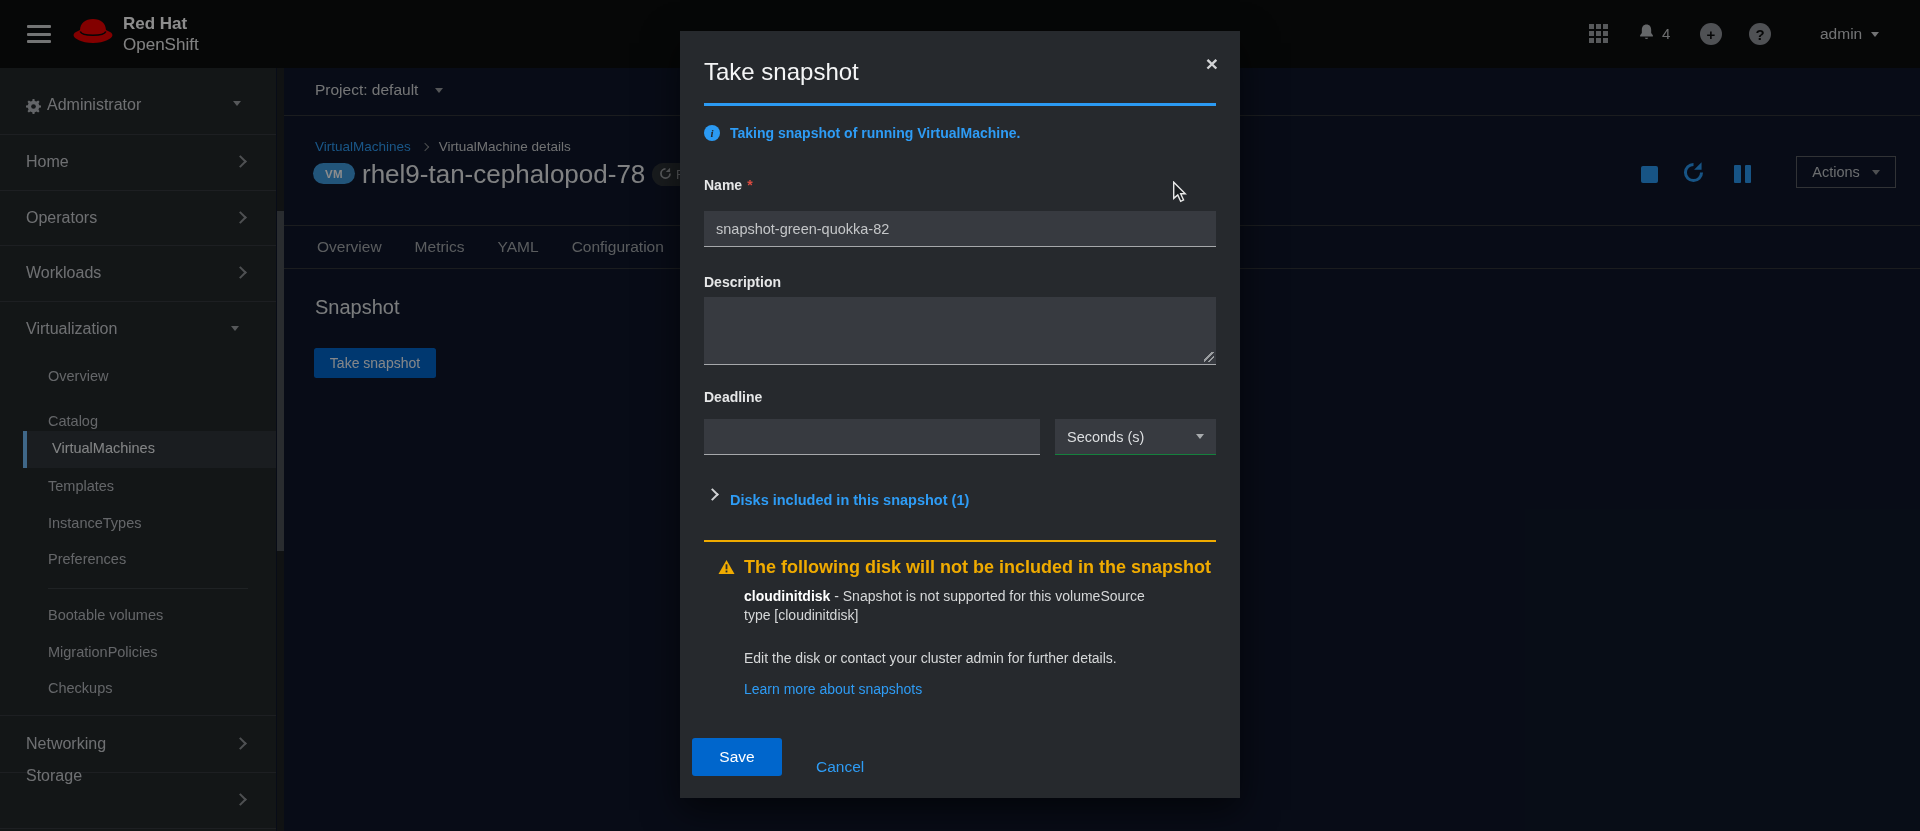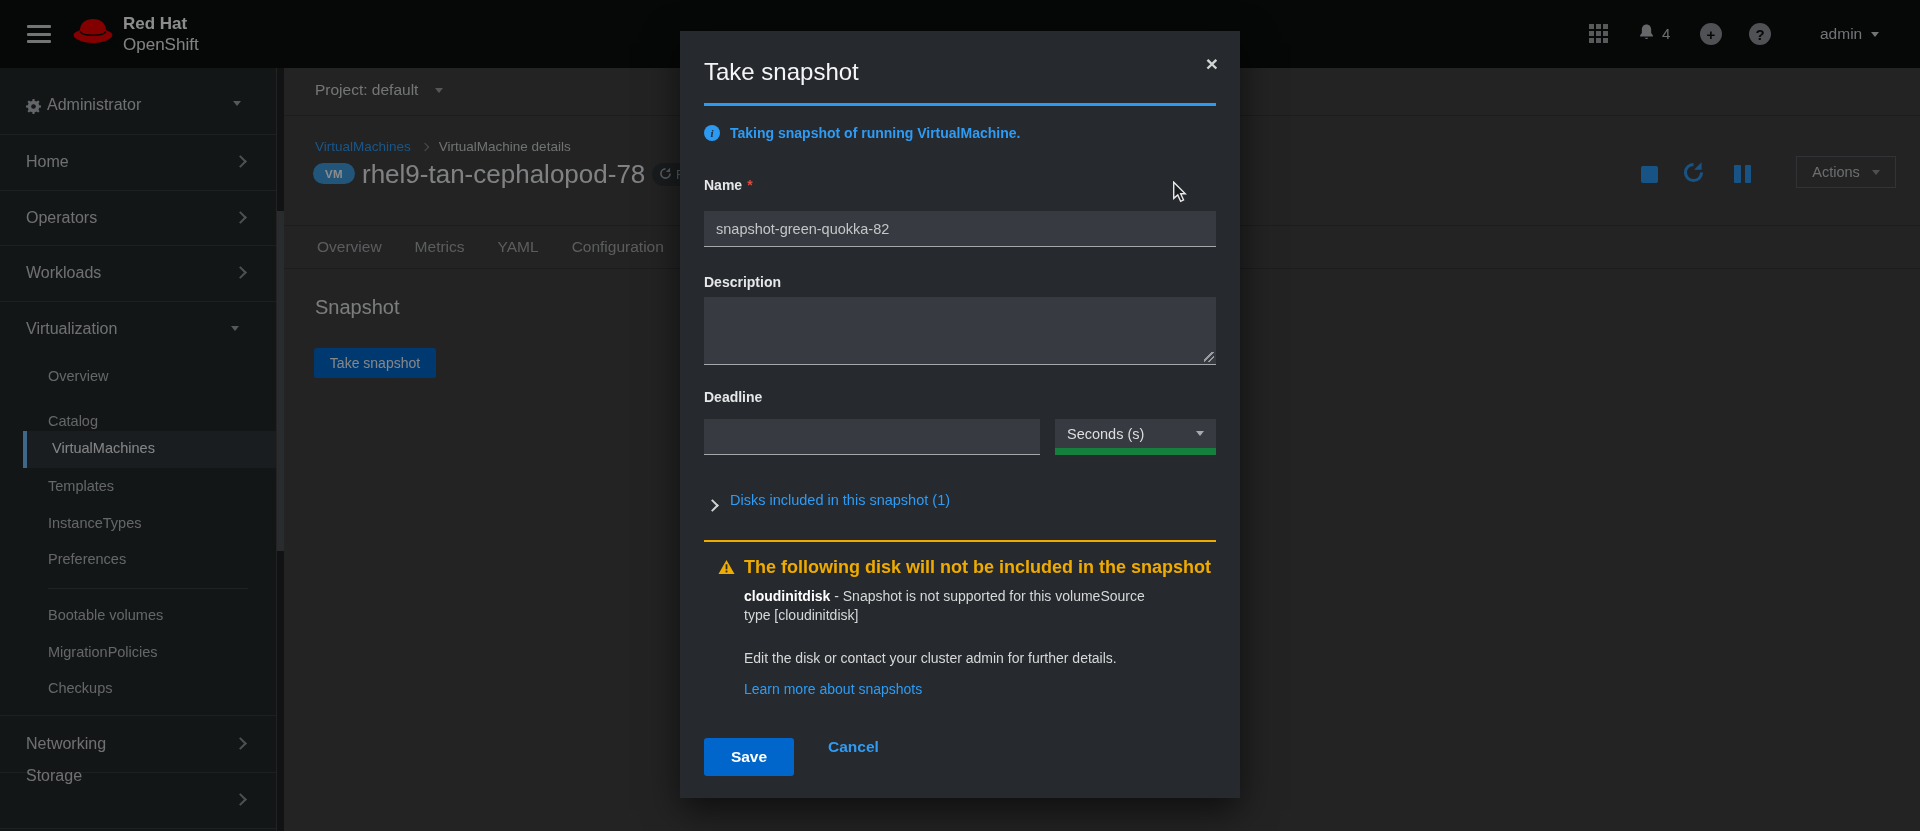--- a/index.html
+++ b/index.html
@@ -1,17 +1,17 @@
 <!DOCTYPE html>
 <html><head>
 <meta charset="utf-8">
 <style>
   html,body{margin:0;padding:0;background:#000;}
   body{width:1920px;height:831px;overflow:hidden;font-family:"Liberation Sans","DejaVu Sans",sans-serif;}
-  #screen{position:relative;width:1920px;height:831px;overflow:hidden;background:#404040;}
+  #screen{position:relative;width:1920px;height:831px;overflow:hidden;background:#0f172a;}
 
   
   .masthead{position:absolute;left:0;top:0;width:1920px;height:68px;background:#0c0d0e;z-index:1;}
   .hamburger{position:absolute;left:27px;top:25px;width:24px;height:18px;display:flex;flex-direction:column;justify-content:space-between;cursor:pointer;}
   .hamburger span{display:block;height:3px;background:#d2d3d4;border-radius:1px;}
   .brand{position:absolute;left:72px;top:13px;display:flex;align-items:center;}
   .brand-text{margin-left:9px;color:#fff;font-size:17px;line-height:21px;}
   .brand-text .l1{font-weight:bold;}
   .brand-text .l2{font-weight:300;color:#eceded;}
   .mast-ic{position:absolute;top:24px;color:#b9bcbf;}
@@ -71,33 +71,33 @@
   .m-label .req{color:#dd4c41;margin-left:5px;}
   .m-input{display:block;margin:17px 24px 0;width:512px;height:36px;box-sizing:border-box;background:#373a40;border:none;border-bottom:1px solid #a6a8ab;color:#c4c6c8;font-size:14.5px;padding:0 12px;font-family:inherit;outline:none;}
   .m-label-2{margin-top:26px;}
   .ta-wrap{position:relative;margin:6px 24px 0;width:512px;height:68px;}
   .m-textarea{width:512px;height:68px;box-sizing:border-box;background:#373a40;border:none;border-bottom:1px solid #a6a8ab;resize:none;outline:none;color:#c4c6c8;font-family:inherit;font-size:14.5px;padding:8px 12px;}
   .ta-grip{position:absolute;right:2px;bottom:3px;width:10px;height:10px;background:
     linear-gradient(315deg,transparent 3px,#9a9da0 3px,#9a9da0 4.5px,transparent 4.5px,transparent 7px,#9a9da0 7px,#9a9da0 8.5px,transparent 8.5px);}
   .m-label-3{margin-top:23px;}
   .dl-row{margin:13px 24px 0;display:flex;}
   .dl-input{width:336px;height:36px;box-sizing:border-box;background:#373a40;border:none;border-bottom:1px solid #a6a8ab;color:#c4c6c8;font-size:14.5px;padding:0 12px;outline:none;font-family:inherit;}
-  .dl-select{margin-left:15px;width:161px;height:36px;box-sizing:border-box;background:#373a40;border-bottom:7px solid #15803d;display:flex;align-items:center;justify-content:space-between;padding:0 12px;color:#dcdee0;font-size:14.5px;cursor:pointer;}
+  .dl-select{margin-left:15px;width:161px;height:36px;box-sizing:border-box;background:#373a40;border-bottom:1px solid #15803d;display:flex;align-items:center;justify-content:space-between;padding:0 12px;color:#dcdee0;font-size:14.5px;cursor:pointer;}
   .dl-select .caret{color:#a8abae;}
-  .disks-row{margin:35px 24px 0;display:flex;align-items:flex-end;gap:13px;cursor:pointer;}
+  .disks-row{margin:35px 24px 0;display:flex;align-items:flex-start;gap:13px;cursor:pointer;font-weight:bold;}
   .disks-chev{width:7px;height:7px;border-right:2.2px solid #cfd1d3;border-bottom:2.2px solid #cfd1d3;transform:rotate(-45deg);flex:none;margin-left:4px;}
   .disks-text{color:#2e9cf5;font-size:14.5px;line-height:20px;}
   .m-hr-gold{height:2px;background:#f0ab00;margin:30px 24px 0;}
   .warn-row{margin:15px 24px 0 38px;display:flex;align-items:flex-start;gap:9px;}
   .warn-title{color:#f0ab00;font-size:18px;font-weight:600;line-height:20px;}
   .wbody{margin:8px 24px 0 64px;width:430px;color:#d6d8d9;font-size:14px;line-height:19px;}
   .wbody b{color:#fff;}
   .whelp{margin:24px 24px 0 64px;color:#d6d8d9;font-size:14px;line-height:18px;}
   .wlink{margin:13px 24px 0 64px;color:#2e9cf5;font-size:14px;line-height:18px;cursor:pointer;display:inline-block;}
-  .m-footer{margin:40px 24px 0;display:flex;align-items:flex-start;font-weight:bold;}
+  .m-footer{margin:40px 12px 0;display:flex;align-items:flex-end;}
   .save-btn{width:90px;height:38px;background:#0066cc;border-radius:3px;color:#fff;font-size:15.5px;display:flex;align-items:center;justify-content:center;cursor:pointer;}
   .cancel-link{margin-left:34px;color:#2e9cf5;font-size:15.5px;cursor:pointer;}
 
   .cursor{position:absolute;left:1172px;top:181px;z-index:30;pointer-events:none;}
 </style>
 </head>
 <body>
 
 <div id="screen">
 

